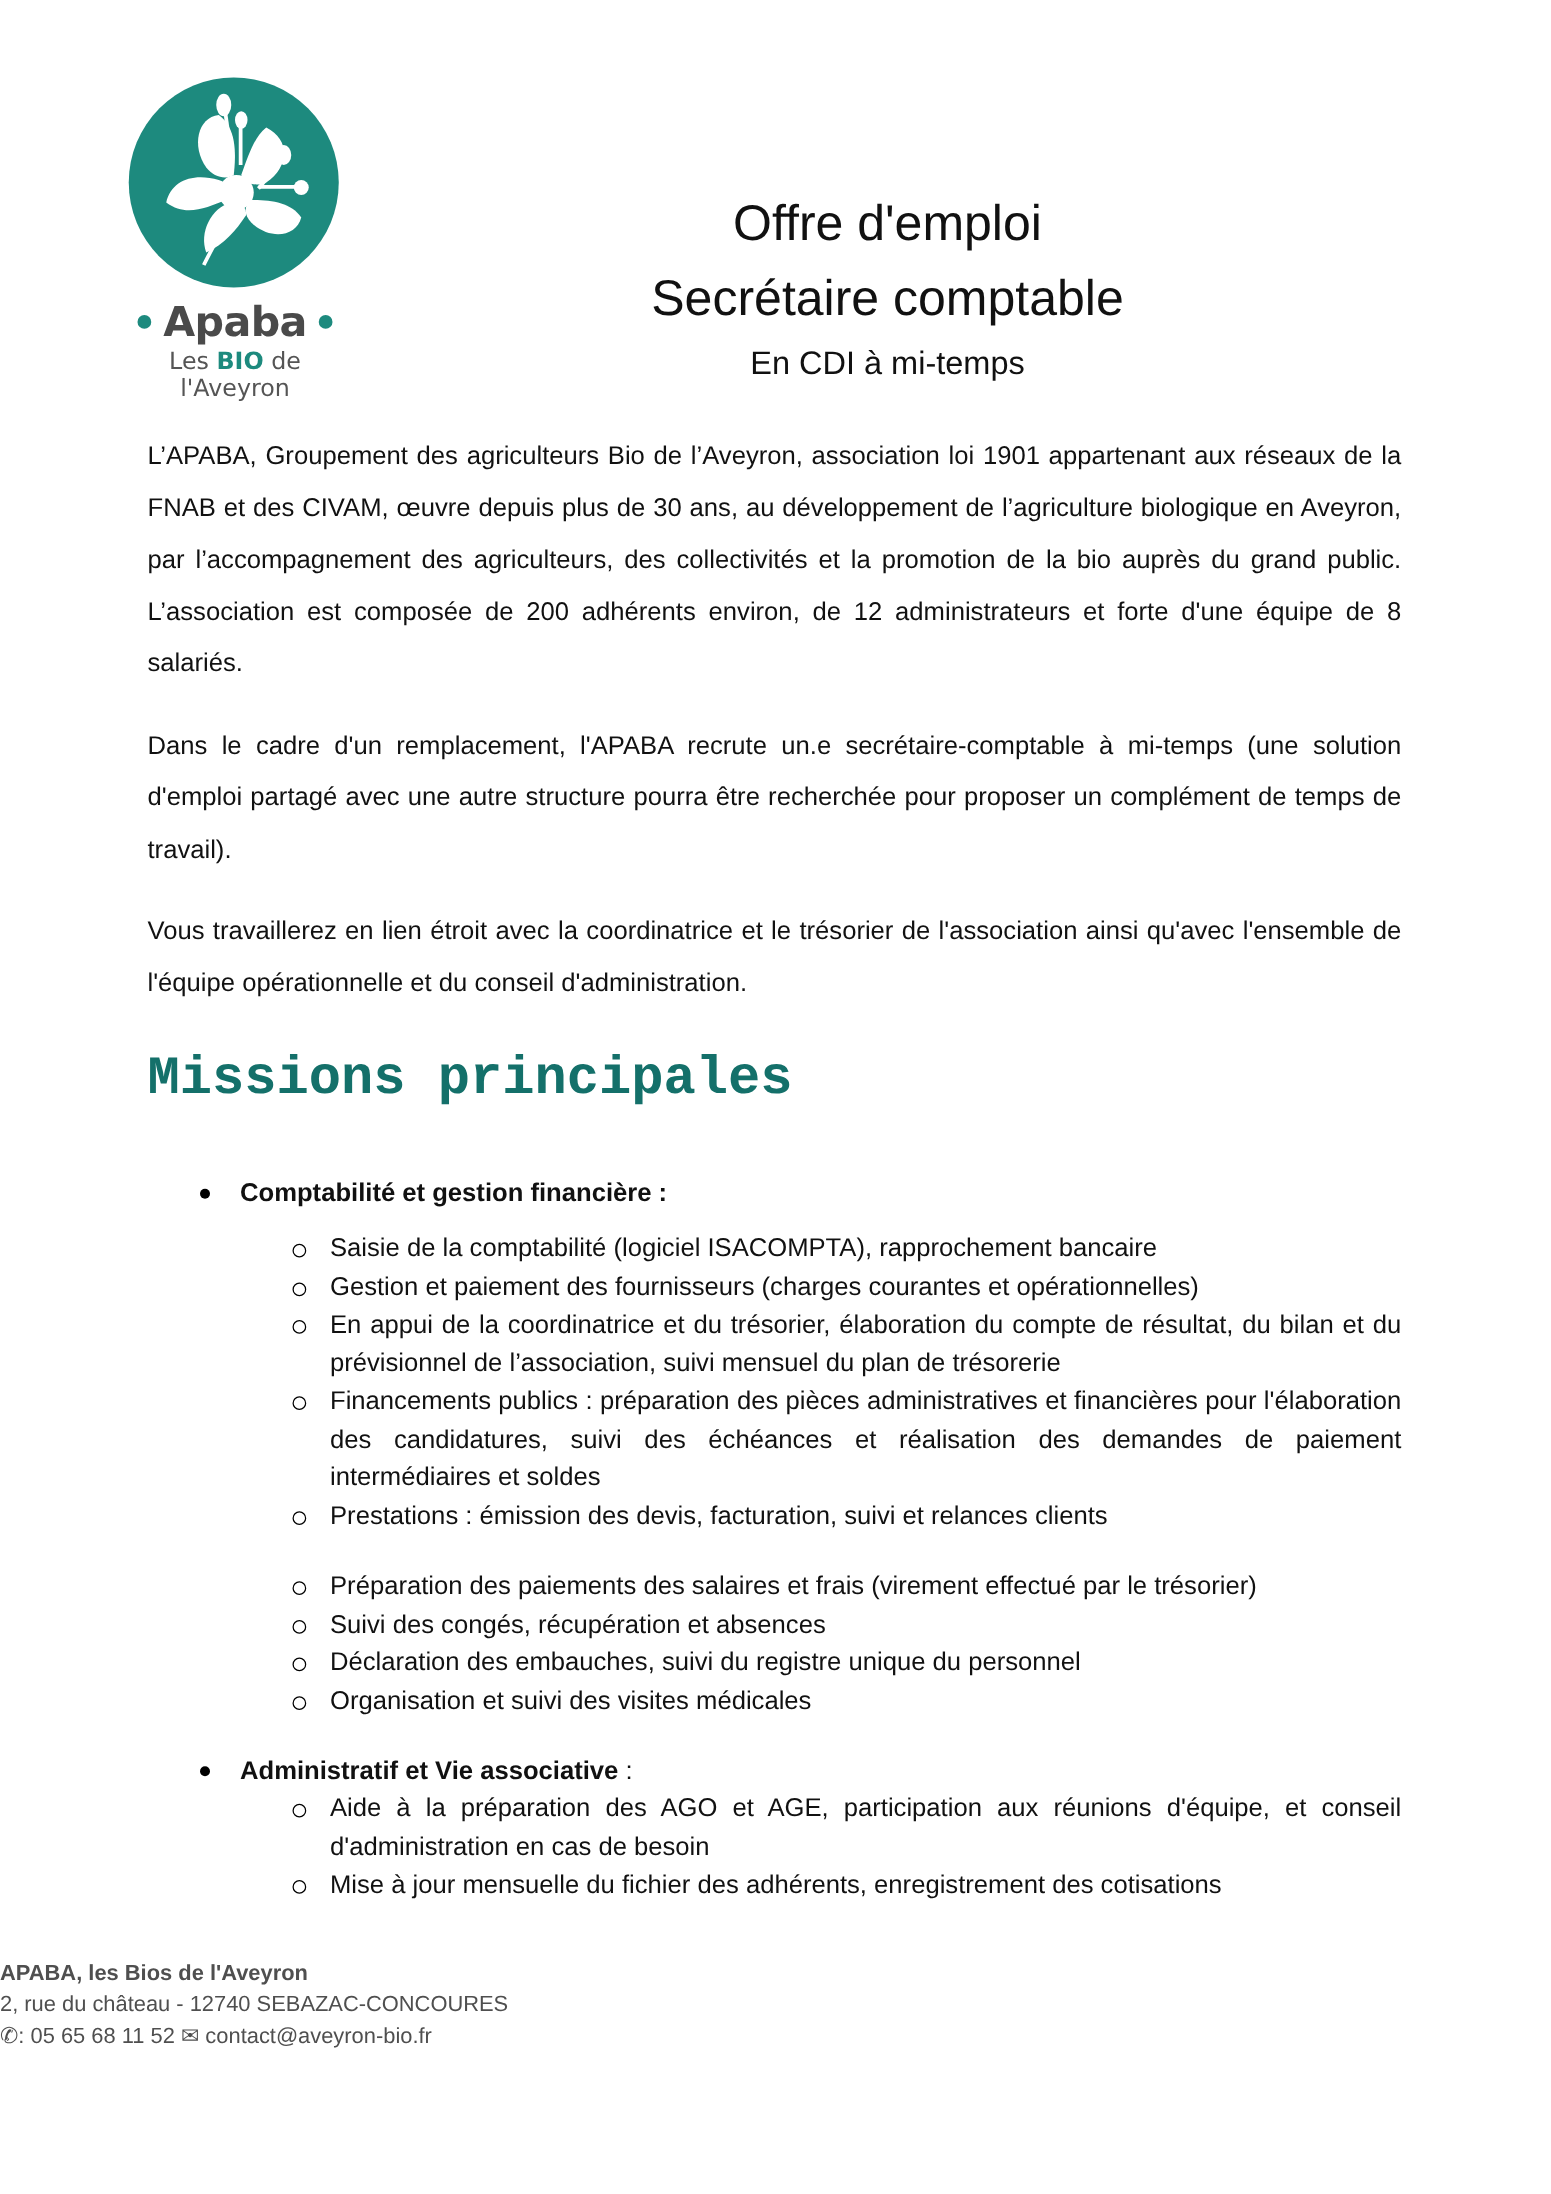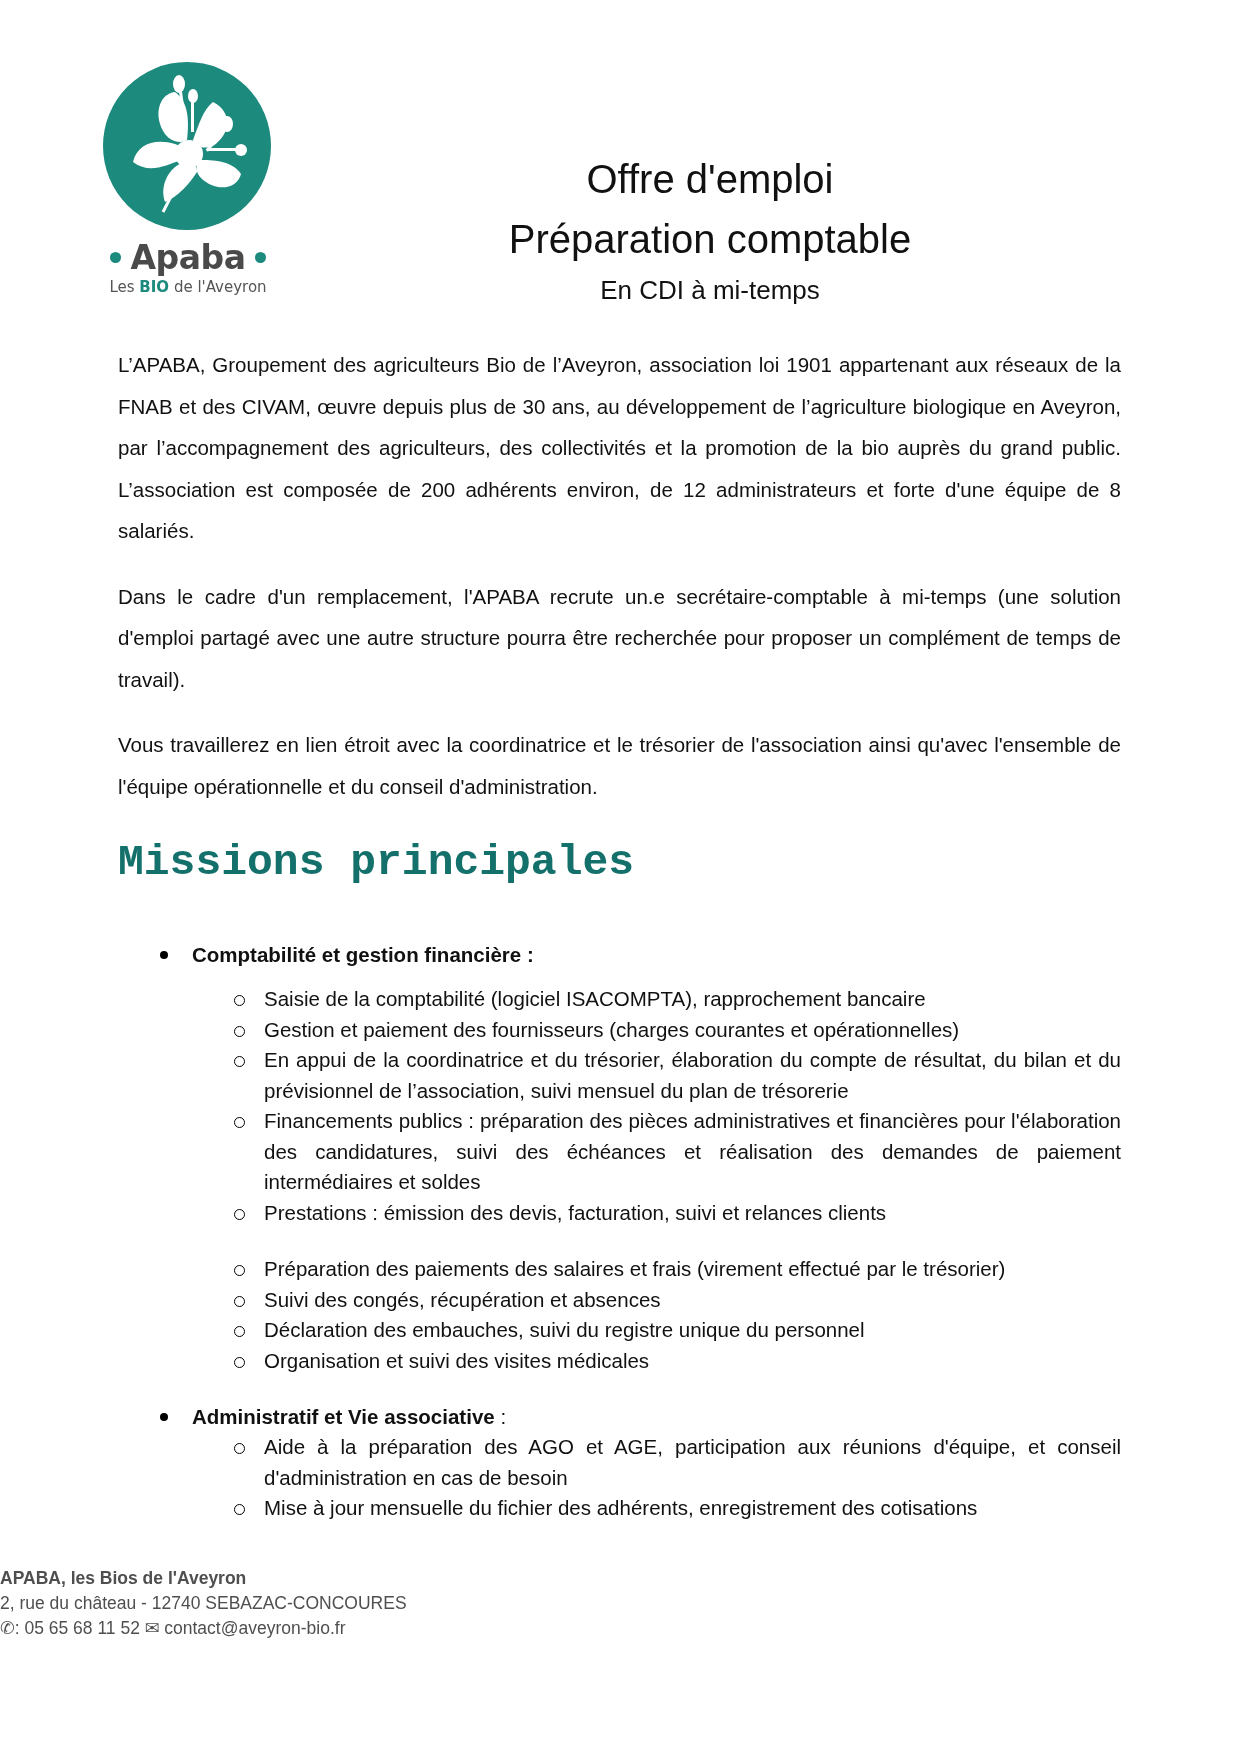--- a/index.html
+++ b/index.html
@@ -5,21 +5,21 @@
     * { box-sizing: border-box; margin: 0; padding: 0; }
     html, body { width: 1241px; height: 1755px; background: #ffffff; }
     body { position: relative; font-family: "Liberation Sans", "DejaVu Sans", sans-serif; color: #000; overflow: hidden; }
 
     .logo { position: absolute; left: 98px; top: 60px; width: 180px; height: 240px; }
     .logo-circle { position: absolute; left: 5px; top: 2px; width: 168px; height: 168px; border-radius: 50%; background: #1d8a7e; overflow: hidden; }
     .logo-circle svg { width: 100%; height: 100%; display: block; }
     .logo-name-row { position: absolute; left: 0; top: 172px; width: 180px; height: 50px; display: flex; align-items: center; justify-content: center; gap: 10px; }
     .logo-dot { width: 11px; height: 11px; border-radius: 50%; background: #1d8a7e; }
     .logo-name { font-family: "DejaVu Sans", sans-serif; font-weight: bold; font-size: 33px; color: #4a4a4a; letter-spacing: -0.5px; }
-    .logo-tagline { position: absolute; left: 0; top: 218px; width: 180px; text-align: center; font-family: "DejaVu Sans", sans-serif; font-size: 15px; color: #555; }
+    .logo-tagline { position: absolute; left: 0; top: 218px; width: 180px; text-align: center; font-family: "DejaVu Sans", sans-serif; font-size: 19px; color: #555; }
     .logo-tagline .bio { color: #1d8a7e; font-weight: bold; }
 
     .title-block { position: absolute; left: 430px; top: 120px; width: 560px; text-align: center; font-family: Liberation Sans, sans-serif; color: #111; margin-top: 29px; }
     .title-line1 { font-size: 40px; line-height: 60px; font-weight: normal; }
     .title-line2 { font-size: 40px; line-height: 60px; font-weight: normal; }
     .title-line3 { font-size: 26px; line-height: 42px; }
 
     .body { position: absolute; left: 118px; top: 344px; width: 1003px; font-family: "Liberation Sans", "DejaVu Sans", sans-serif; font-size: 20.5px; color: #111; }
     .para { text-align: justify; line-height: 41.5px; margin-bottom: 24px; }
 
@@ -73,21 +73,21 @@
   </div>
   <div class="logo-tagline">
     <span>Les</span>
     <span class="bio">BIO</span>
     <span>de l'Aveyron</span>
   </div>
 </div>
 
 <div class="title-block">
   <div class="title-line1">Offre d'emploi</div>
-  <div class="title-line2">Préparation comptable</div>
+  <div class="title-line2">Secrétaire comptable</div>
   <div class="title-line3">En CDI à mi-temps</div>
 </div>
 
 <div class="body">
   <p class="para">L’APABA, Groupement des agriculteurs Bio de l’Aveyron, association loi 1901 appartenant aux réseaux de la FNAB et des CIVAM, œuvre depuis plus de 30 ans, au développement de l’agriculture biologique en Aveyron, par l’accompagnement des agriculteurs, des collectivités et la promotion de la bio auprès du grand public. L’association est composée de 200 adhérents environ, de 12 administrateurs et forte d'une équipe de 8 salariés.</p>
   <p class="para">Dans le cadre d'un remplacement, l'APABA recrute un.e secrétaire-comptable à mi-temps (une solution d'emploi partagé avec une autre structure pourra être recherchée pour proposer un complément de temps de travail).</p>
   <p class="para">Vous travaillerez en lien étroit avec la coordinatrice et le trésorier de l'association ainsi qu'avec l'ensemble de l'équipe opérationnelle et du conseil d'administration.</p>
 </div>
 
 <h2 class="section-title">Missions principales</h2>

